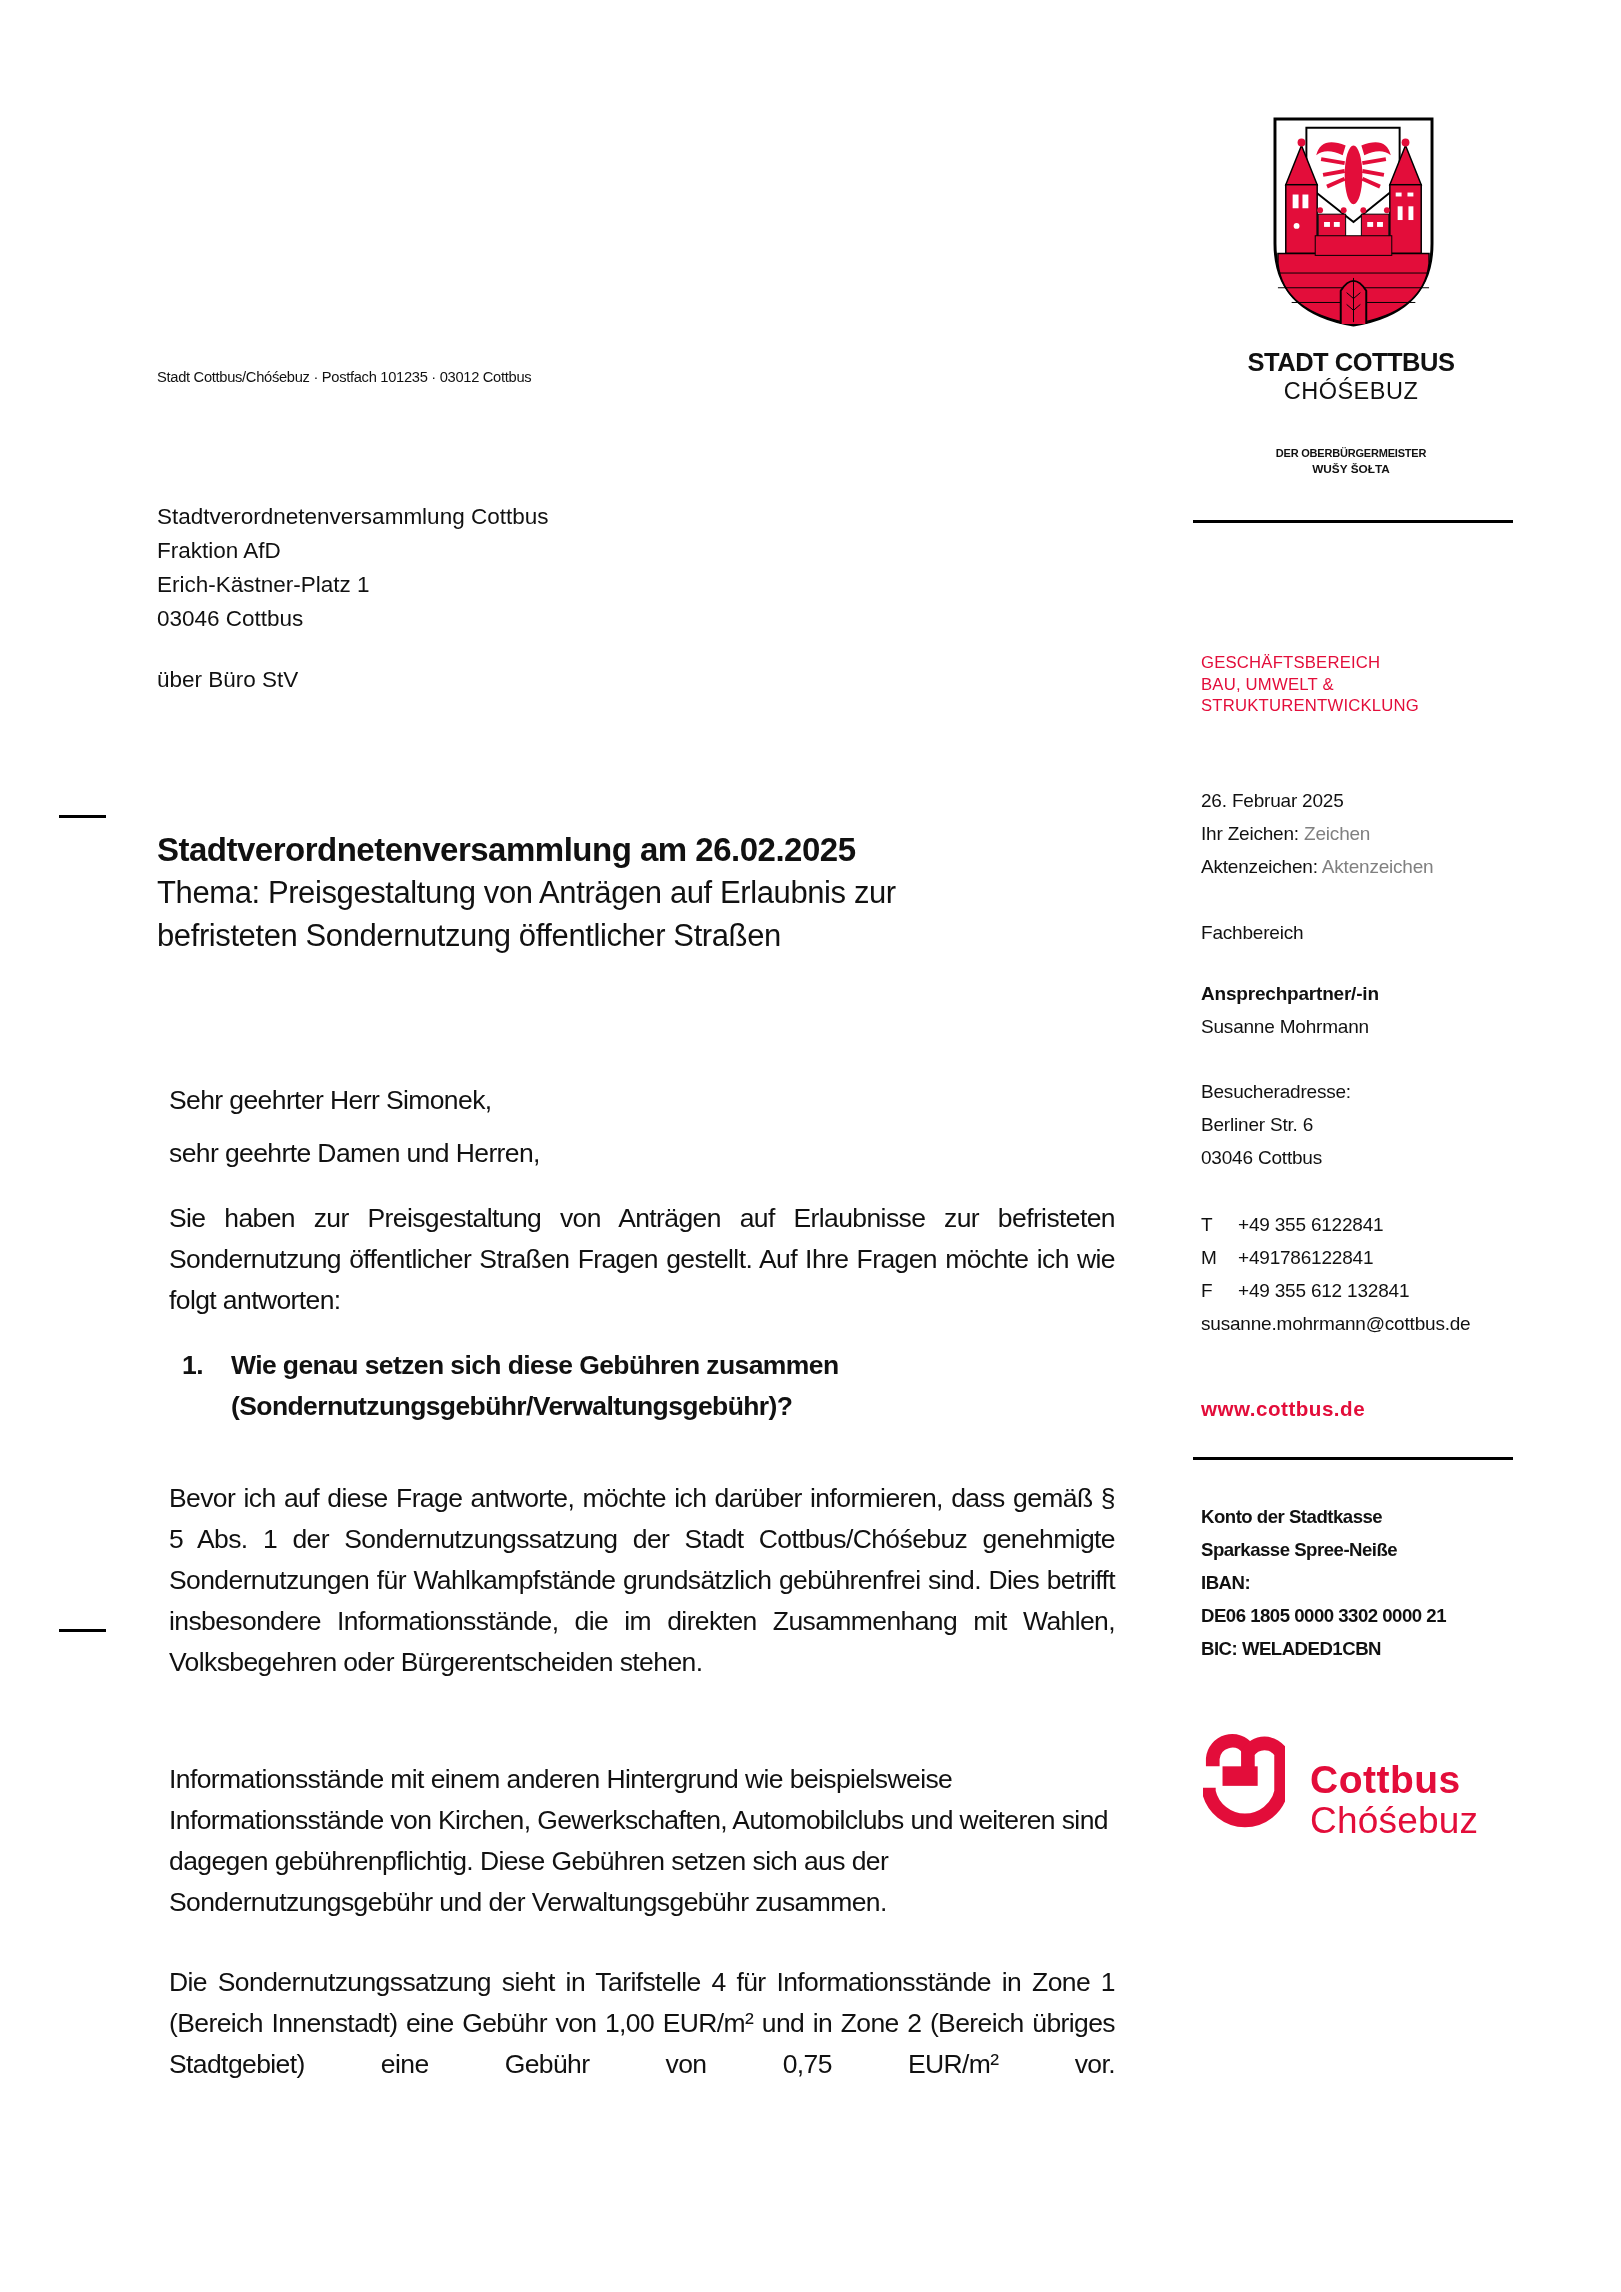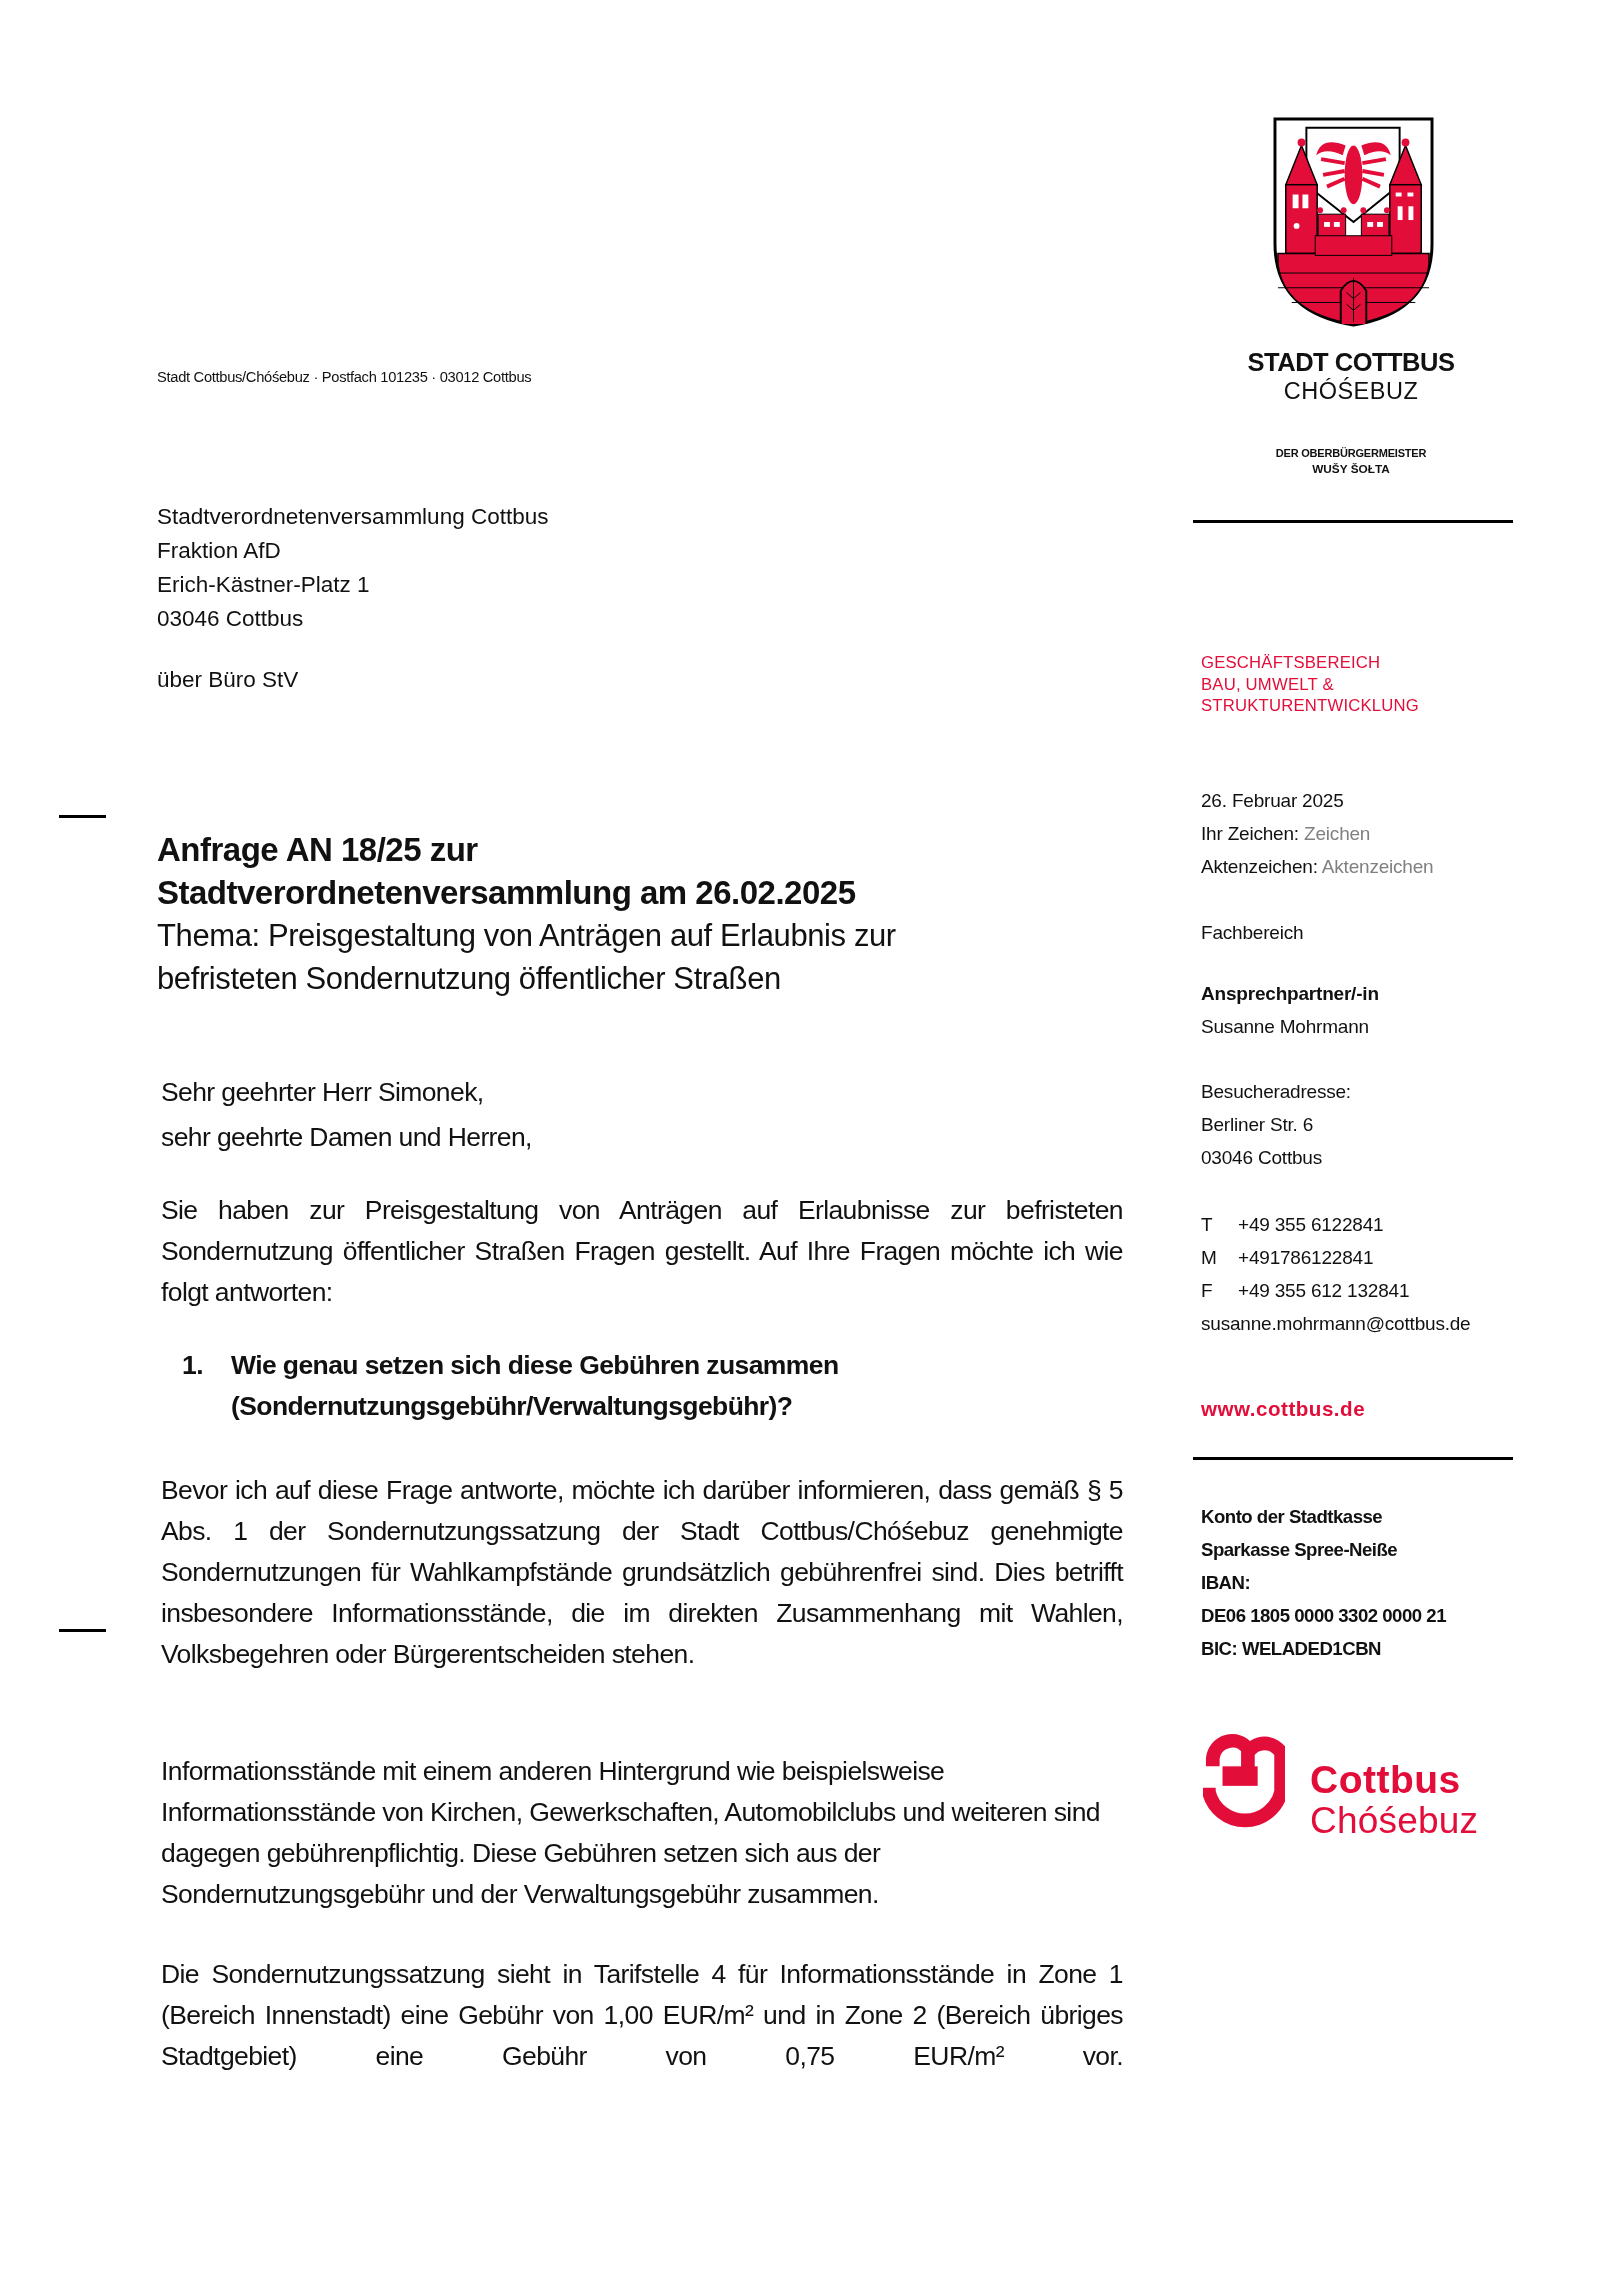--- a/index.html
+++ b/index.html
@@ -18,21 +18,21 @@
   .recipient div { white-space: nowrap; }
   .via { left: 157px; top: 667px; font-size: 22.5px; }
 
   
   .heading { left: 157px; top: 828px; width: 980px; }
   .heading .title { font-size: 33px; font-weight: bold; line-height: 43px; letter-spacing: -0.5px; }
   .heading .topic { font-size: 31px; line-height: 43px; letter-spacing: -0.4px; }
 
   
   .body-text { left: 157px; width: 970px; font-size: 26.5px; line-height: 41px; letter-spacing: -0.6px; }
-  .body-text p { margin: 4px; }
+  .body-text p { margin: 12px; }
   .justify { text-align: justify; text-align-last: left; }
   .greeting { top: 1068px; }
   .intro { top: 1186px; }
   .question { left: 182px; top: 1345px; width: 931px; font-size: 26.5px; line-height: 41px; font-weight: bold; letter-spacing: -0.6px; display: flex; }
   .question .qnum { width: 49px; flex: 0 0 49px; }
   .para1 { top: 1466px; }
   .para2 { top: 1747px; }
   .para3 { top: 1950px; }
 
   
@@ -73,21 +73,20 @@
 
 <div class="abs recipient">
   <div>Stadtverordnetenversammlung Cottbus</div>
   <div>Fraktion AfD</div>
   <div>Erich-Kästner-Platz 1</div>
   <div>03046 Cottbus</div>
 </div>
 <div class="abs via">über Büro StV</div>
 
 <div class="abs heading">
-  <div class="title">Anfrage AN 18/25 zur</div>
   <div class="title">Stadtverordnetenversammlung am 26.02.2025</div>
   <div class="topic">Thema: Preisgestaltung von Anträgen auf Erlaubnis zur</div>
   <div class="topic">befristeten Sondernutzung öffentlicher Straßen</div>
 </div>
 
 <div class="abs body-text greeting">
   <p>Sehr geehrter Herr Simonek,</p>
   <p>sehr geehrte Damen und Herren,</p>
 </div>
 

